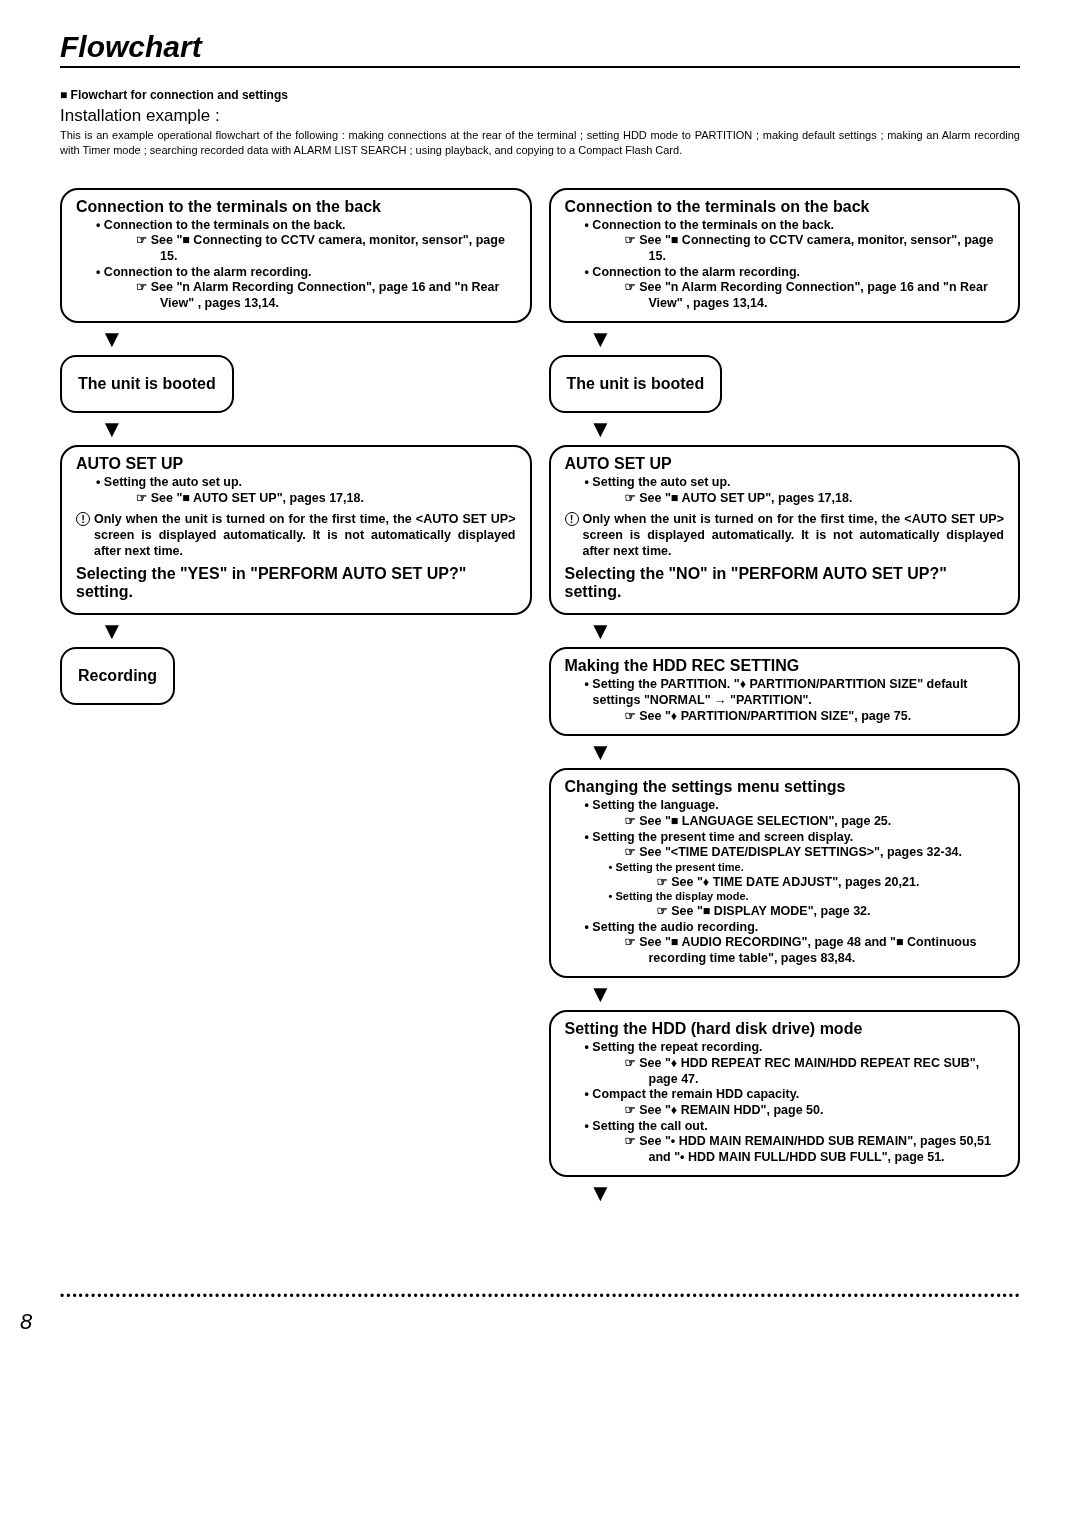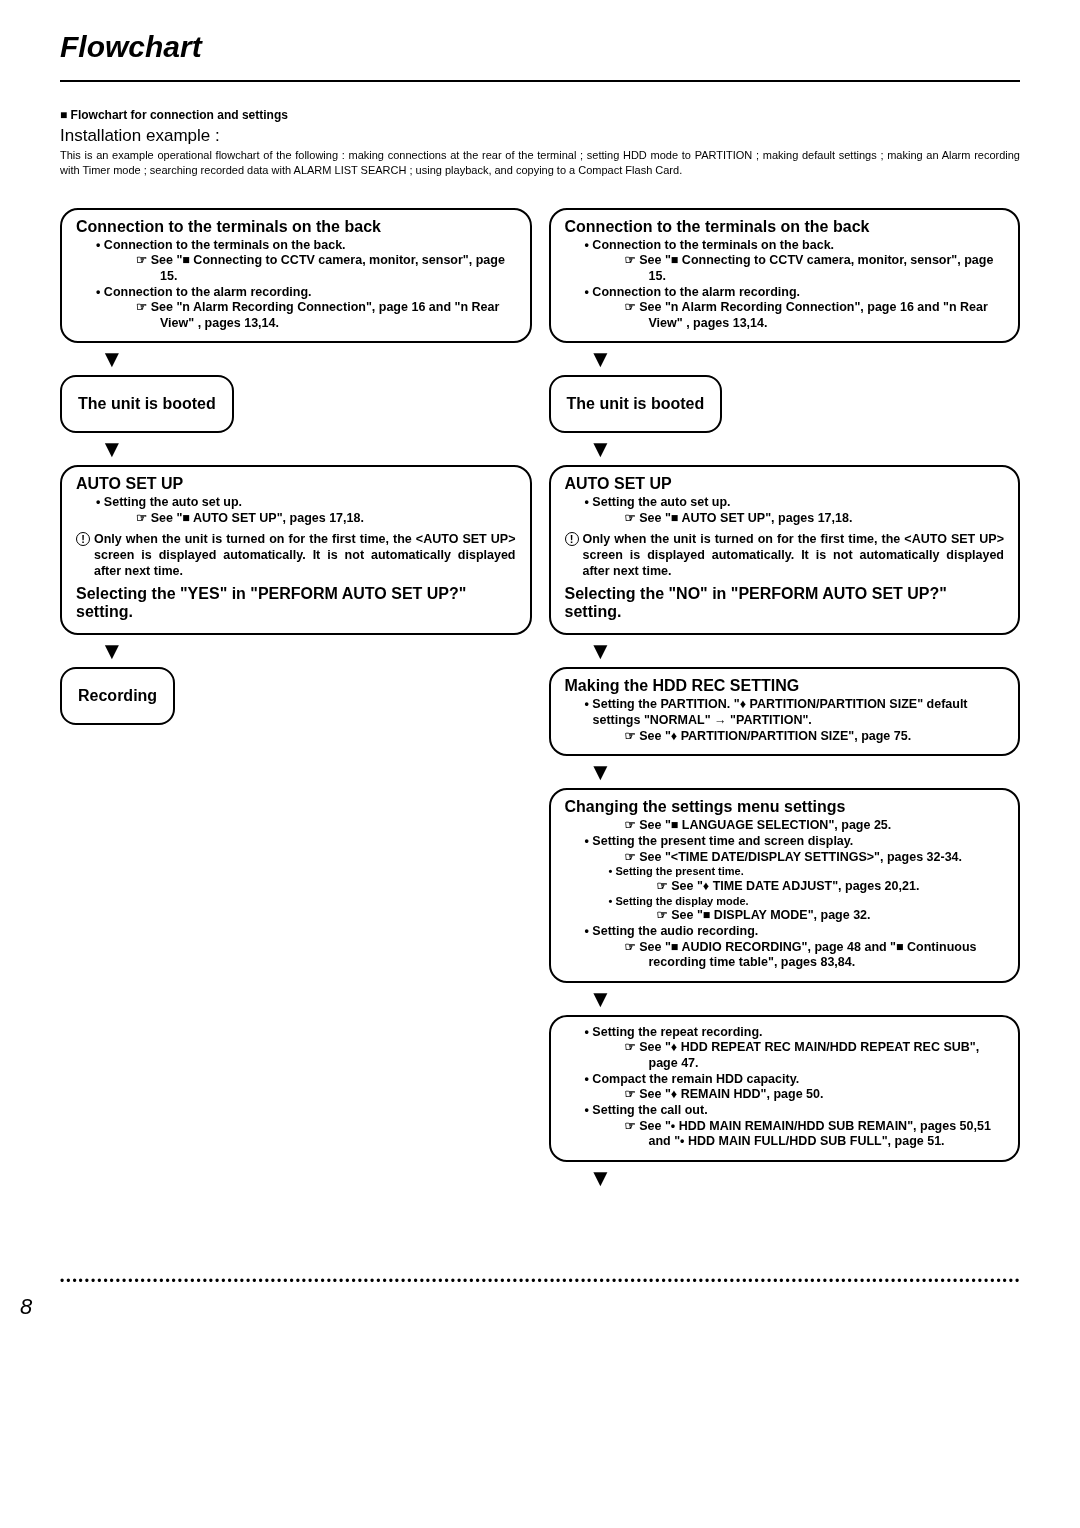--- a/index.html
+++ b/index.html
@@ -8,22 +8,22 @@
     background: #fff;
     width: 1080px;
     padding: 30px 60px 30px 60px;
     color: #000;
   }
   .page-title {
     font-size: 30px;
     font-weight: bold;
     font-style: italic;
     border-bottom: 2px solid #000;
-    padding-bottom: 16px;
-    margin-bottom: 26px;
+    padding-bottom: 2px;
+    margin-bottom: 20px;
   }
   .section-heading {
     font-size: 12px;
     font-weight: bold;
     margin-bottom: 4px;
   }
   .intro-line { font-size: 17px; margin-bottom: 2px; }
   .intro-para { font-size: 11px; line-height: 1.35; text-align: justify; }
   .columns {
     display: flex;
@@ -185,33 +185,35 @@
 
     <div class="box">
       <div class="box-title">Making the HDD REC SETTING</div>
       <div class="bullet1">Setting the PARTITION.  "♦ PARTITION/PARTITION SIZE" default settings "NORMAL" →   "PARTITION".</div>
       <div class="ref">See "♦ PARTITION/PARTITION SIZE", page 75.</div>
     </div>
     <div class="arrow">▼</div>
 
     <div class="box">
       <div class="box-title">Changing the settings menu settings</div>
+      <div class="bullet1">Setting the language.</div>
       <div class="ref">See "■ LANGUAGE SELECTION", page 25.</div>
       <div class="bullet1">Setting the present time and screen display.</div>
       <div class="ref">See "&lt;TIME DATE/DISPLAY SETTINGS&gt;", pages 32-34.</div>
       <div class="bullet2">Setting the present time.</div>
       <div class="ref2">See "♦ TIME DATE ADJUST", pages 20,21.</div>
       <div class="bullet2">Setting the display mode.</div>
       <div class="ref2">See "■ DISPLAY MODE", page 32.</div>
       <div class="bullet1">Setting the audio recording.</div>
       <div class="ref">See "■ AUDIO RECORDING", page 48 and "■ Continuous recording time table", pages 83,84.</div>
     </div>
     <div class="arrow">▼</div>
 
     <div class="box">
+      <div class="box-title">Setting the HDD (hard disk drive) mode</div>
       <div class="bullet1">Setting the repeat recording.</div>
       <div class="ref">See "♦ HDD REPEAT REC MAIN/HDD REPEAT REC SUB",  page 47.</div>
       <div class="bullet1">Compact the remain HDD capacity.</div>
       <div class="ref">See "♦ REMAIN HDD", page 50.</div>
       <div class="bullet1">Setting the call out.</div>
       <div class="ref">See "• HDD MAIN REMAIN/HDD SUB REMAIN", pages 50,51 and "• HDD MAIN FULL/HDD SUB FULL", page 51.</div>
     </div>
     <div class="arrow">▼</div>
 
   </div>

